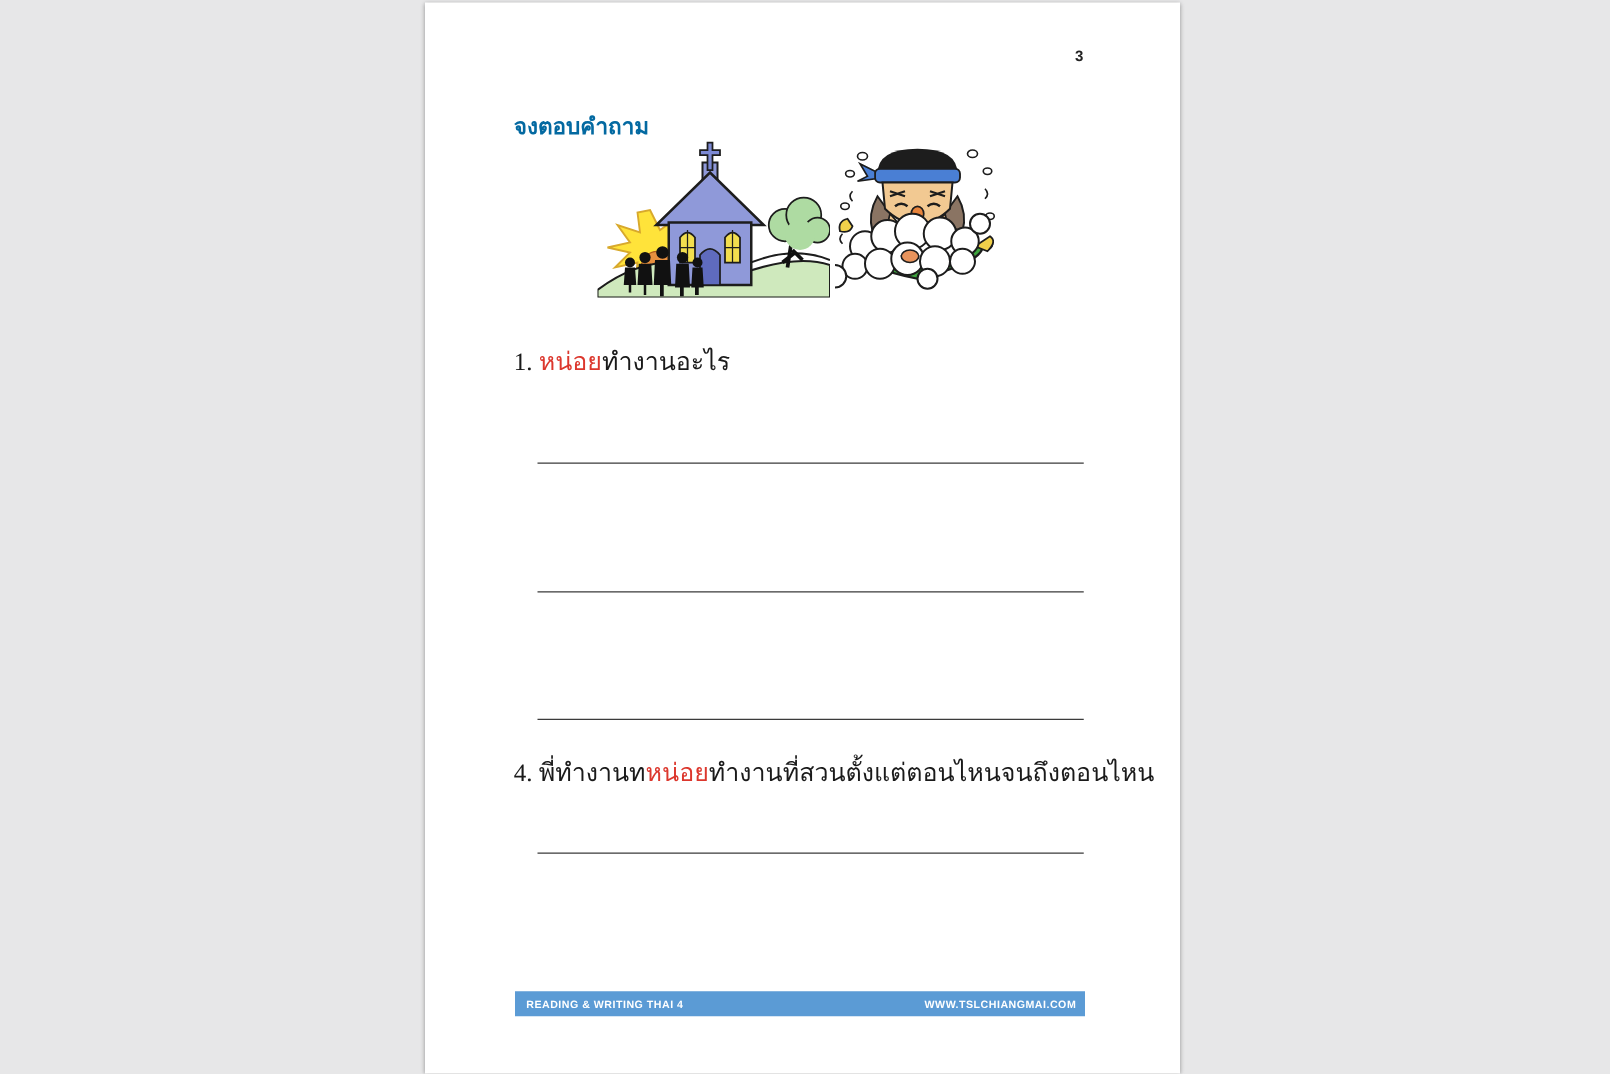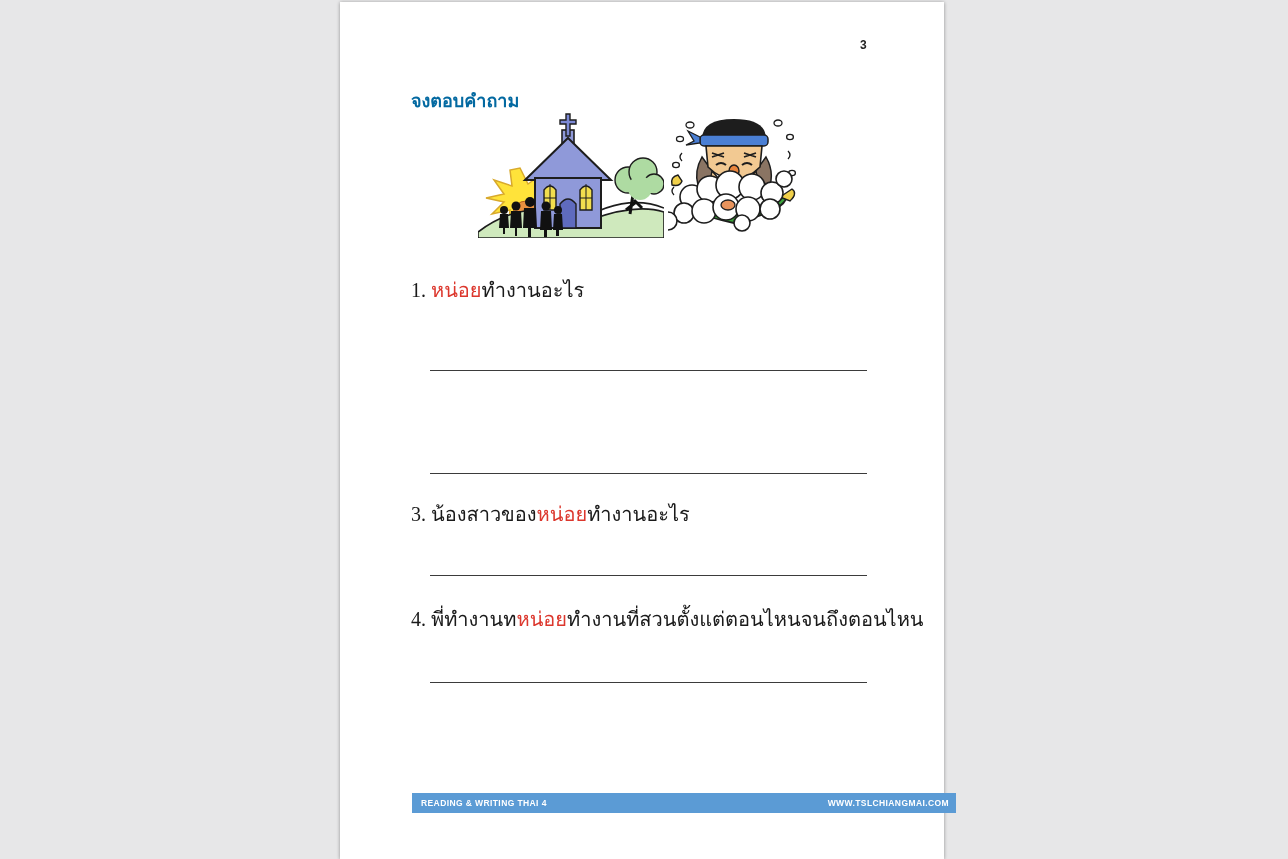--- a/index.html
+++ b/index.html
@@ -48,21 +48,21 @@
     left: 90px; width: 437px; height: 0;
     border-bottom: 1.4px solid #3b3b3b;
   }
   .l1 { top: 368px; }
   .l2 { top: 471px; }
   .l3 { top: 573px; }
   .l4 { top: 680px; }
   .footer-bar {
     position: absolute;
     left: 72px; top: 791px;
-    width: 544px; height: 20px;
+    width: 456px; height: 20px;
     background: #5b9bd5;
     display: flex; align-items: center; justify-content: space-between;
     padding: 0 7px 0 9px;
     font-family: "Liberation Sans", "DejaVu Sans", sans-serif;
     font-size: 8.5px; font-weight: bold; letter-spacing: 0.4px;
     color: #ffffff;
   }
 </style>
 </head>
 <body>
@@ -172,24 +172,20 @@
   </div>
 
   <div class="question q1">
     <span>1.</span>
     <span></span><span class="hl">หน่อย</span><span>ทำงานอะไร</span>
   </div>
   <div class="answer-line l1"></div>
 
   <div class="answer-line l2"></div>
 
-  <div class="question q3">
-    <span>3.</span>
-    <span>น้องสาวของ</span><span class="hl">หน่อย</span><span>ทำงานอะไร</span>
-  </div>
   <div class="answer-line l3"></div>
 
   <div class="question q4">
     <span>4.</span>
     <span>พี่ทำงานท</span><span class="hl">หน่อย</span><span>ทำงานที่สวนตั้งแต่ตอนไหนจนถึงตอนไหน</span>
   </div>
   <div class="answer-line l4"></div>
 
   <div class="footer-bar">
     <span>READING &amp; WRITING THAI 4</span>

